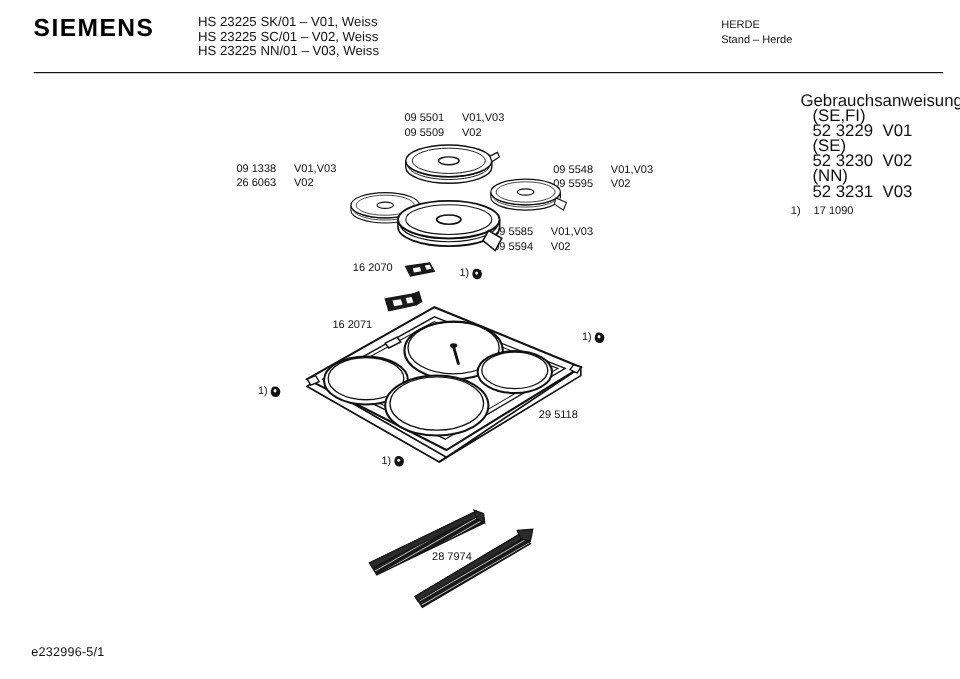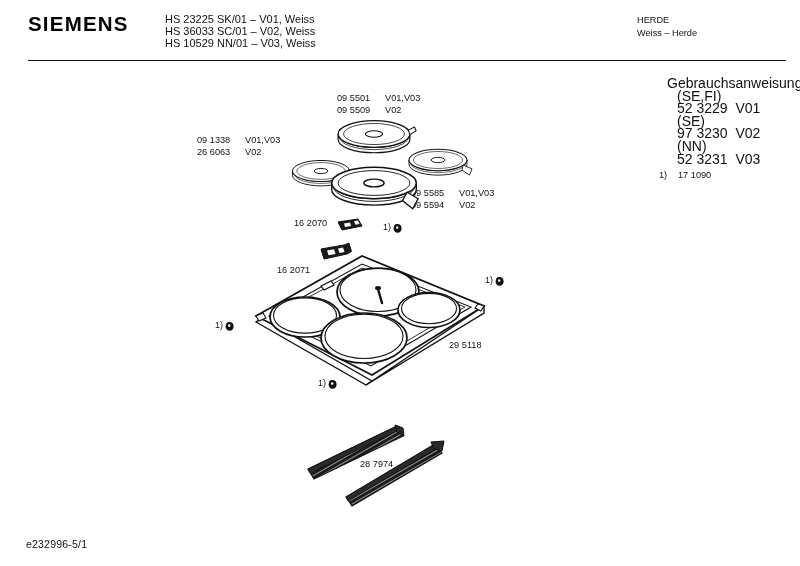--- a/index.html
+++ b/index.html
@@ -35,21 +35,21 @@
     position: absolute;
     left: 165px;
     top: 13px;
     font-size: 11px;
     line-height: 12.2px;
     color: #111;
     white-space: nowrap;
   }
   .category-block {
     position: absolute;
-    left: 637px;
+    left: 601px;
     top: 14px;
     font-size: 9.2px;
     line-height: 13px;
     color: #111;
     white-space: nowrap;
   }
   .rule-top {
     position: absolute;
     left: 28px;
     top: 60px;
@@ -124,40 +124,40 @@
 </style>
 </head>
 <body>
 
 <div id="page">
 
   <div class="brand">SIEMENS</div>
 
   <div class="model-block">
     <div>HS 23225 SK/01 – V01, Weiss</div>
-    <div>HS 36033 SC/01 – V02, Weiss</div>
-    <div>HS 10529 NN/01 – V03, Weiss</div>
+    <div>HS 23225 SC/01 – V02, Weiss</div>
+    <div>HS 23225 NN/01 – V03, Weiss</div>
   </div>
 
   <div class="category-block">
     <div>HERDE</div>
-    <div>Weiss – Herde</div>
+    <div>Stand – Herde</div>
   </div>
 
   <div class="rule-top"></div>
 
   <div class="manual-block">
     <div>Gebrauchsanweisung</div>
     <div class="ind1">(SE,FI)</div>
     <div class="ind1">
       <span>52 3229</span>&nbsp;&nbsp;<span>V01</span>
     </div>
     <div class="ind1">(SE)</div>
     <div class="ind1">
-      <span>97 3230</span>&nbsp;&nbsp;<span>V02</span>
+      <span>52 3230</span>&nbsp;&nbsp;<span>V02</span>
     </div>
     <div class="ind1">(NN)</div>
     <div class="ind1">
       <span>52 3231</span>&nbsp;&nbsp;<span>V03</span>
     </div>
   </div>
 
   <div class="footnote-ref">
     <span class="num">1)</span><span>17 1090</span>
   </div>
@@ -173,20 +173,28 @@
 
   <div class="plabel" style="left:337px; top:92px;">
     <div>
       <span class="code">09 5501</span><span>V01,V03</span>
     </div>
     <div>
       <span class="code">09 5509</span><span>V02</span>
     </div>
   </div>
 
+  <div class="plabel" style="left:461px; top:135px;">
+    <div>
+      <span class="code">09 5548</span><span>V01,V03</span>
+    </div>
+    <div>
+      <span class="code">09 5595</span><span>V02</span>
+    </div>
+  </div>
 
   <div class="plabel" style="left:411px; top:187px;">
     <div>
       <span class="code">09 5585</span><span>V01,V03</span>
     </div>
     <div>
       <span class="code">09 5594</span><span>V02</span>
     </div>
   </div>
 

